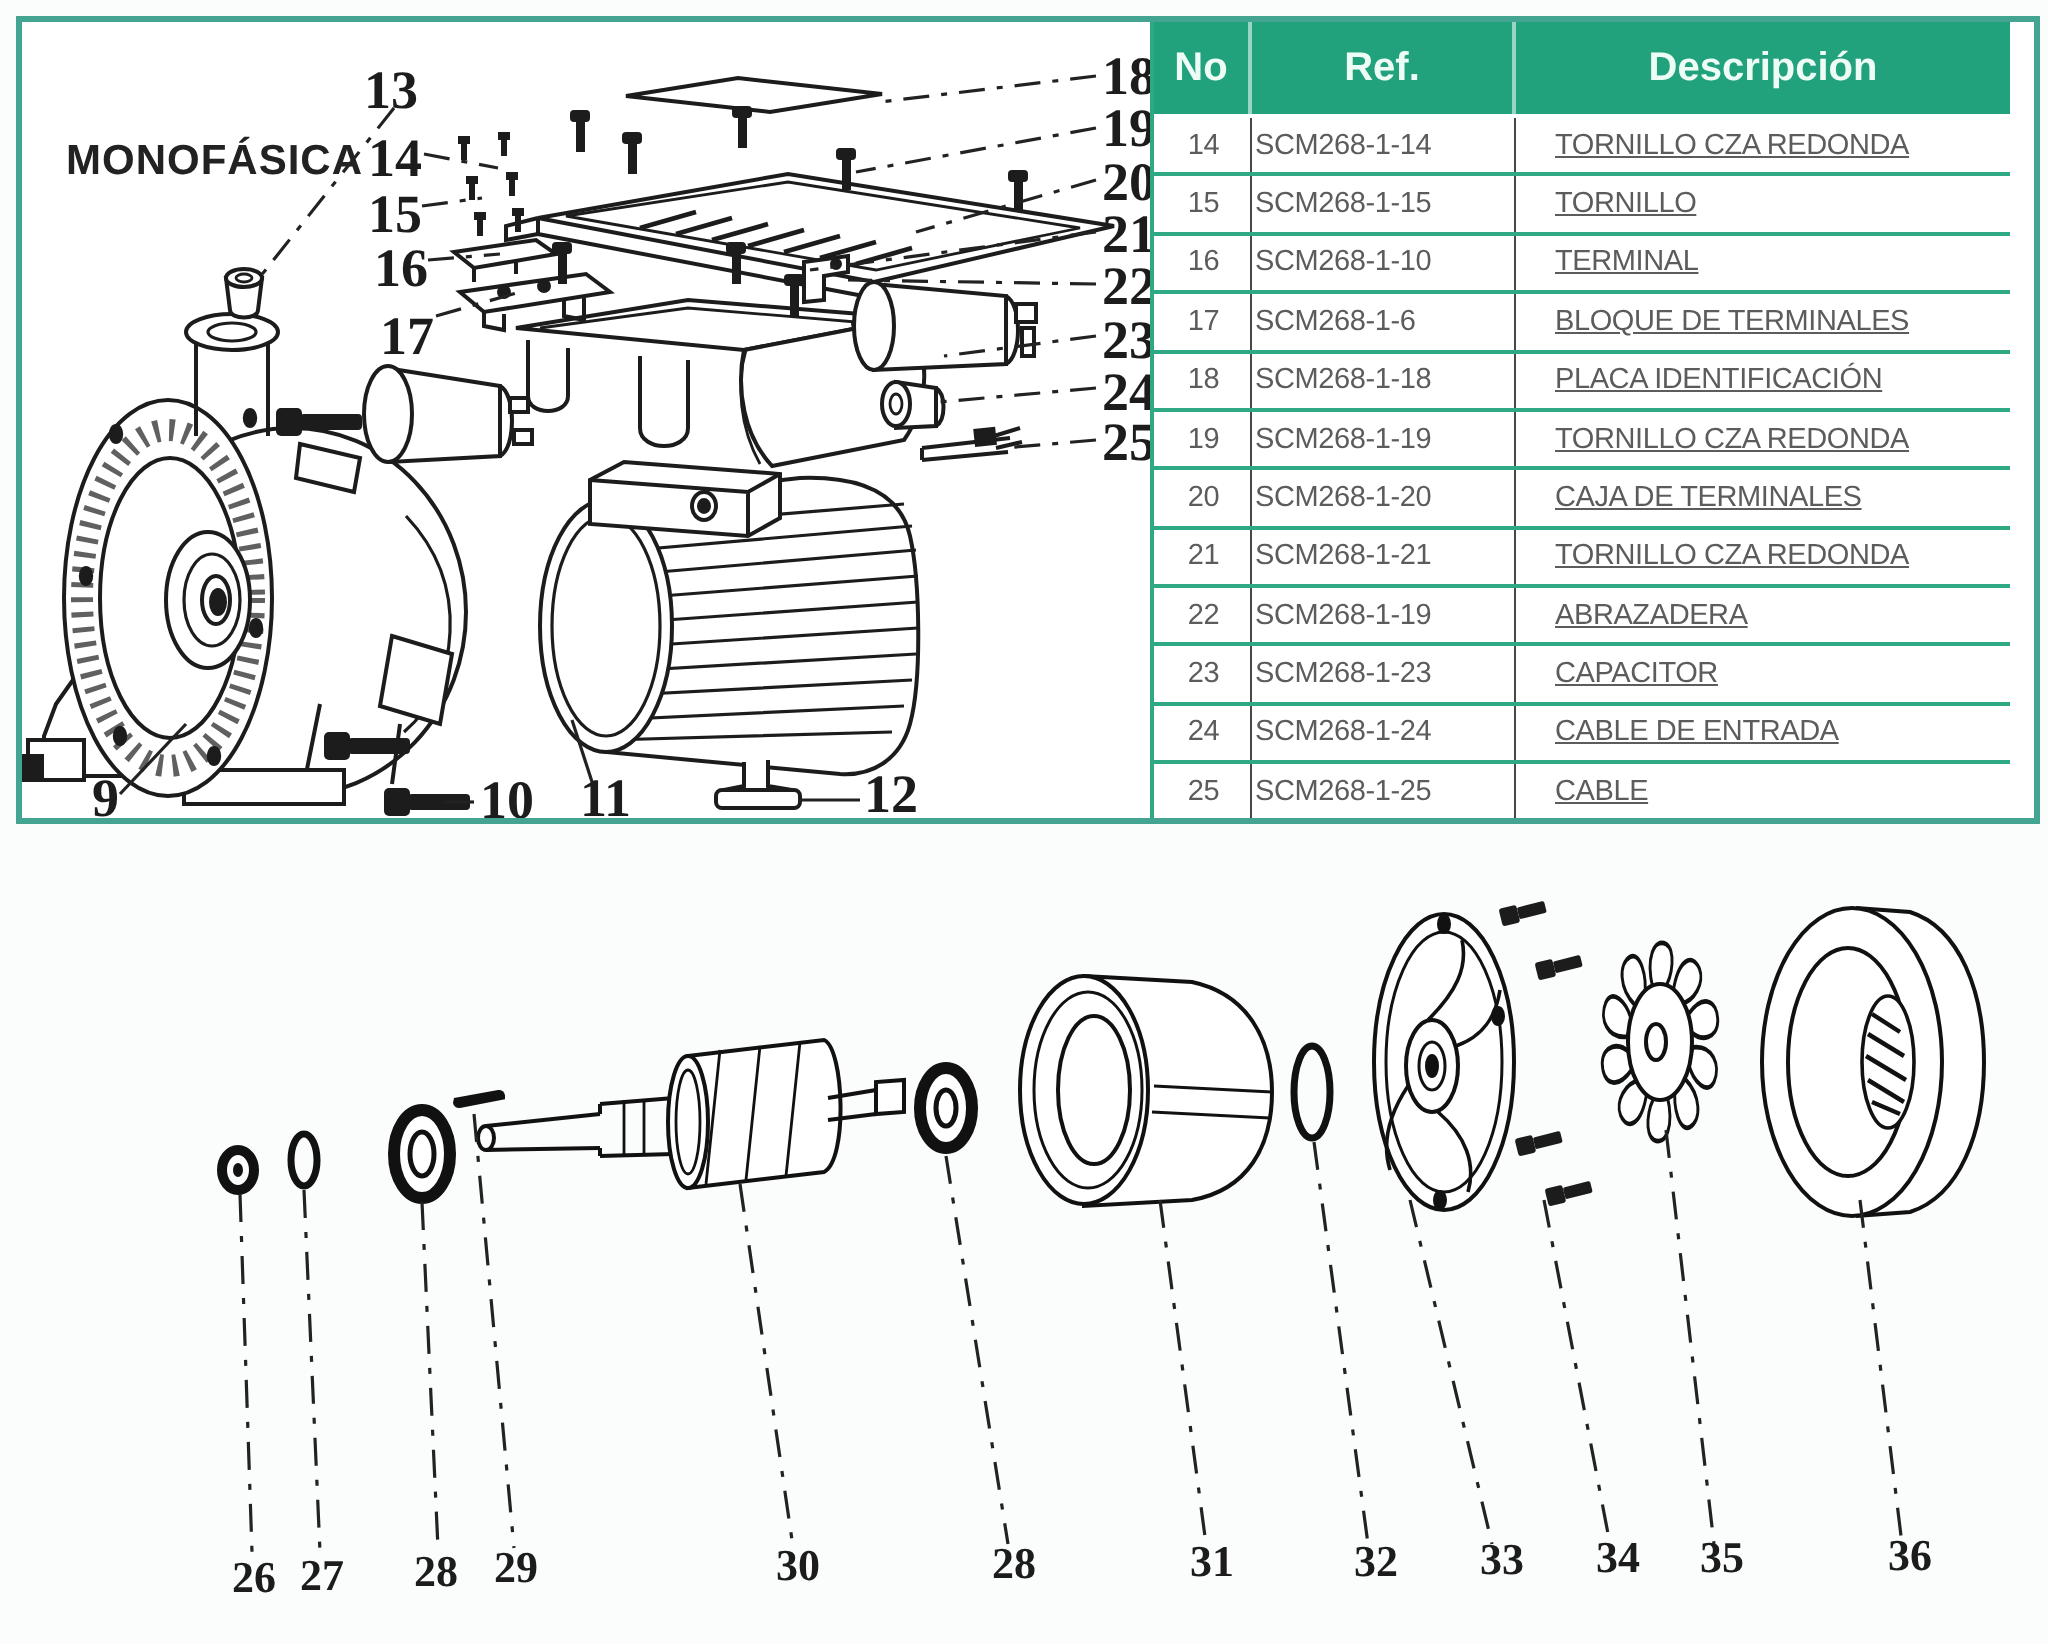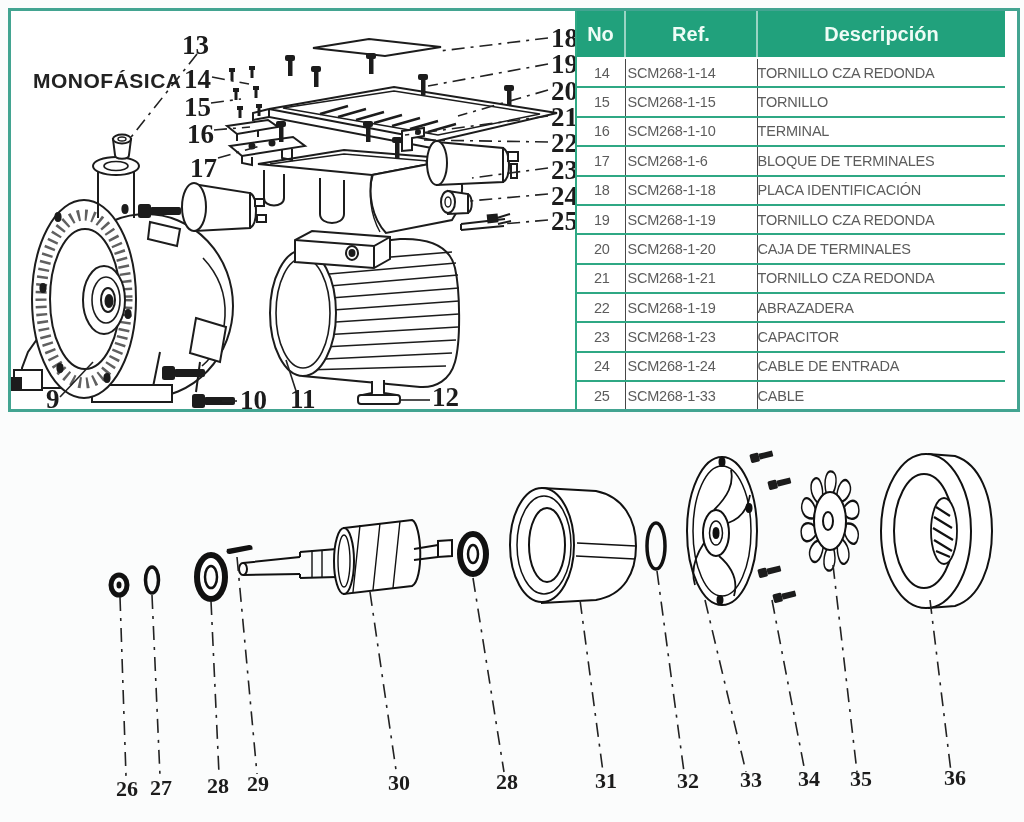--- a/index.html
+++ b/index.html
@@ -48,21 +48,21 @@
   .parts-table td{
     font-size:14.5px;color:#5c5c5c;
     letter-spacing:-.2px;
     border-top:2px solid var(--table-line);
     border-left:1.5px solid #474747;
     padding:0 0 0 2px;
     white-space:nowrap;overflow:hidden;
   }
   .parts-table td:first-child{border-left:none;text-align:center;}
   .parts-table td:nth-child(2){text-align:left;}
-  .parts-table td:nth-child(3){padding-left:0;}
+  .parts-table td:nth-child(3){padding-left:20px;text-decoration:underline;}
   .parts-table col.c-no{width:48px;}
   .parts-table col.c-ref{width:132px;}
   .bottom-art{position:absolute;left:0;top:430px;}
   svg text{
     font-family:"Liberation Serif","DejaVu Serif",serif;
     font-weight:bold;fill:var(--ink);
   }
   .lbl-lg{font-size:27px;}
   .lbl-md{font-size:22px;}
 </style>
@@ -351,21 +351,21 @@
               <td>SCM268-1-23</td>
               <td>CAPACITOR</td>
             </tr>
             <tr>
               <td>24</td>
               <td>SCM268-1-24</td>
               <td>CABLE DE ENTRADA</td>
             </tr>
             <tr>
               <td>25</td>
-              <td>SCM268-1-33</td>
+              <td>SCM268-1-25</td>
               <td>CABLE</td>
             </tr>
           </tbody>
       </table>
     </div>
   </div>
 
   <svg class="bottom-art" width="1024" height="392" viewBox="0 0 1024 392">
     <defs>
       <g id="boltS2" fill="#1c1c1c">

